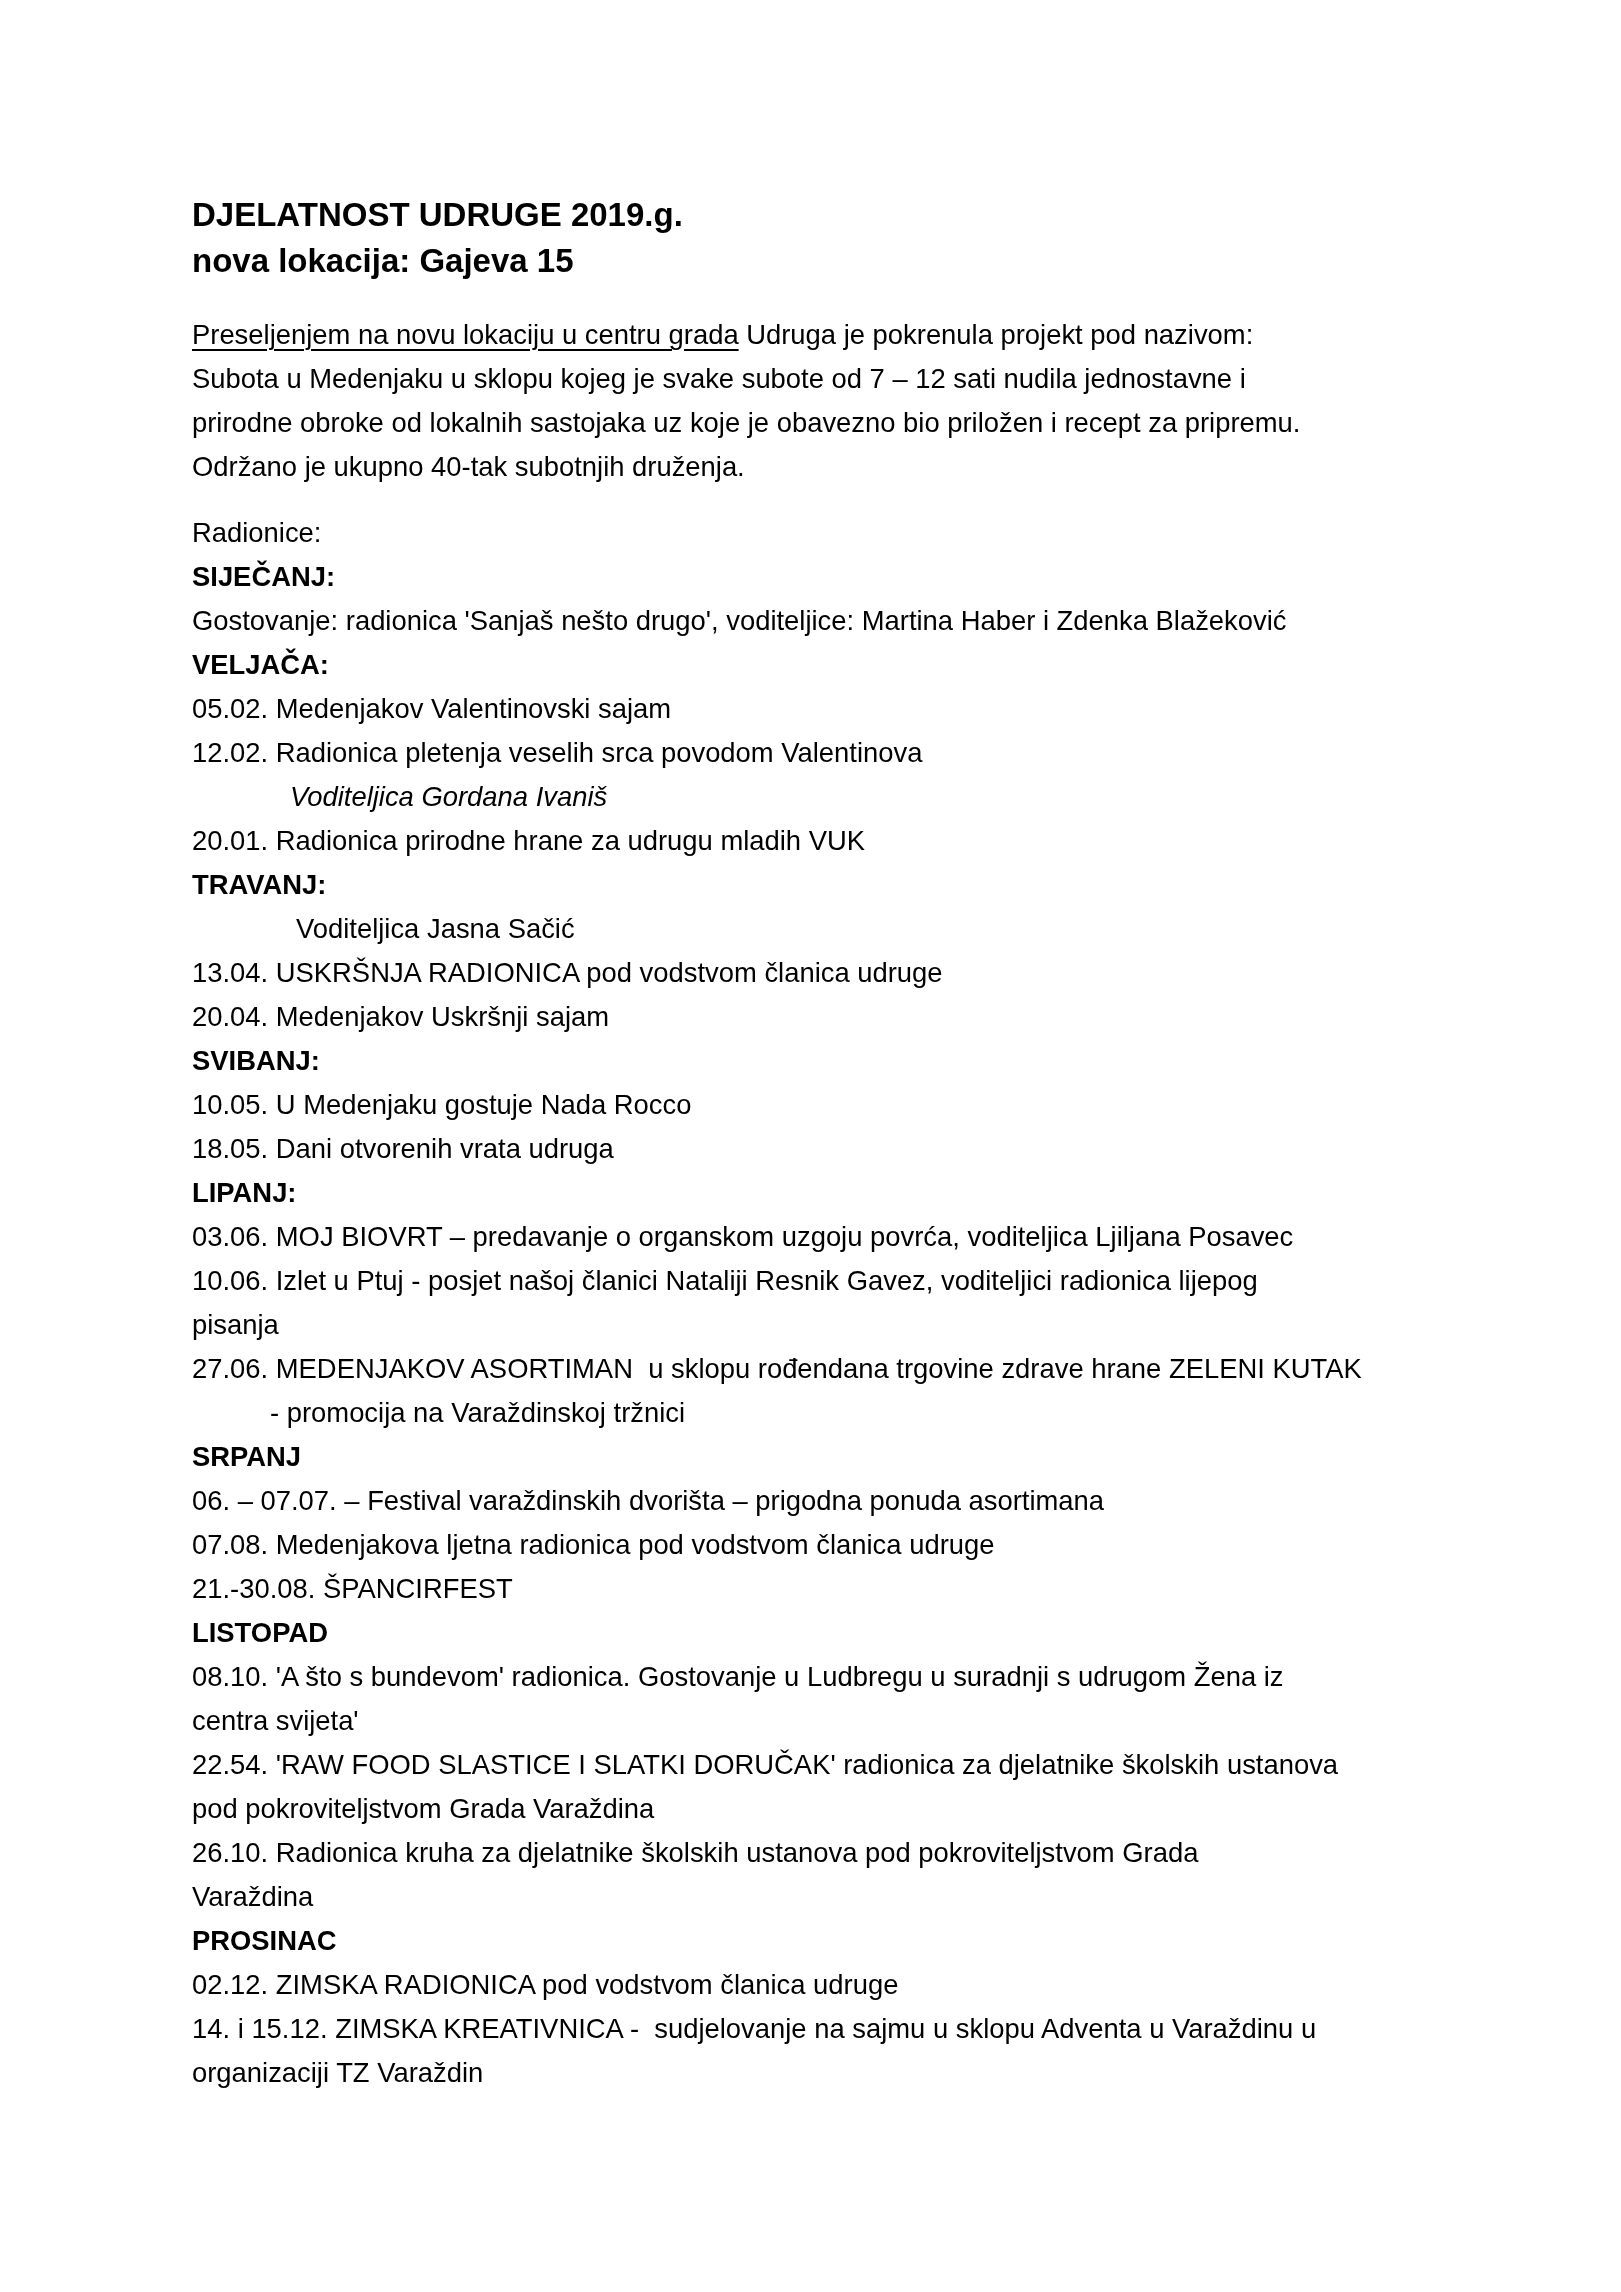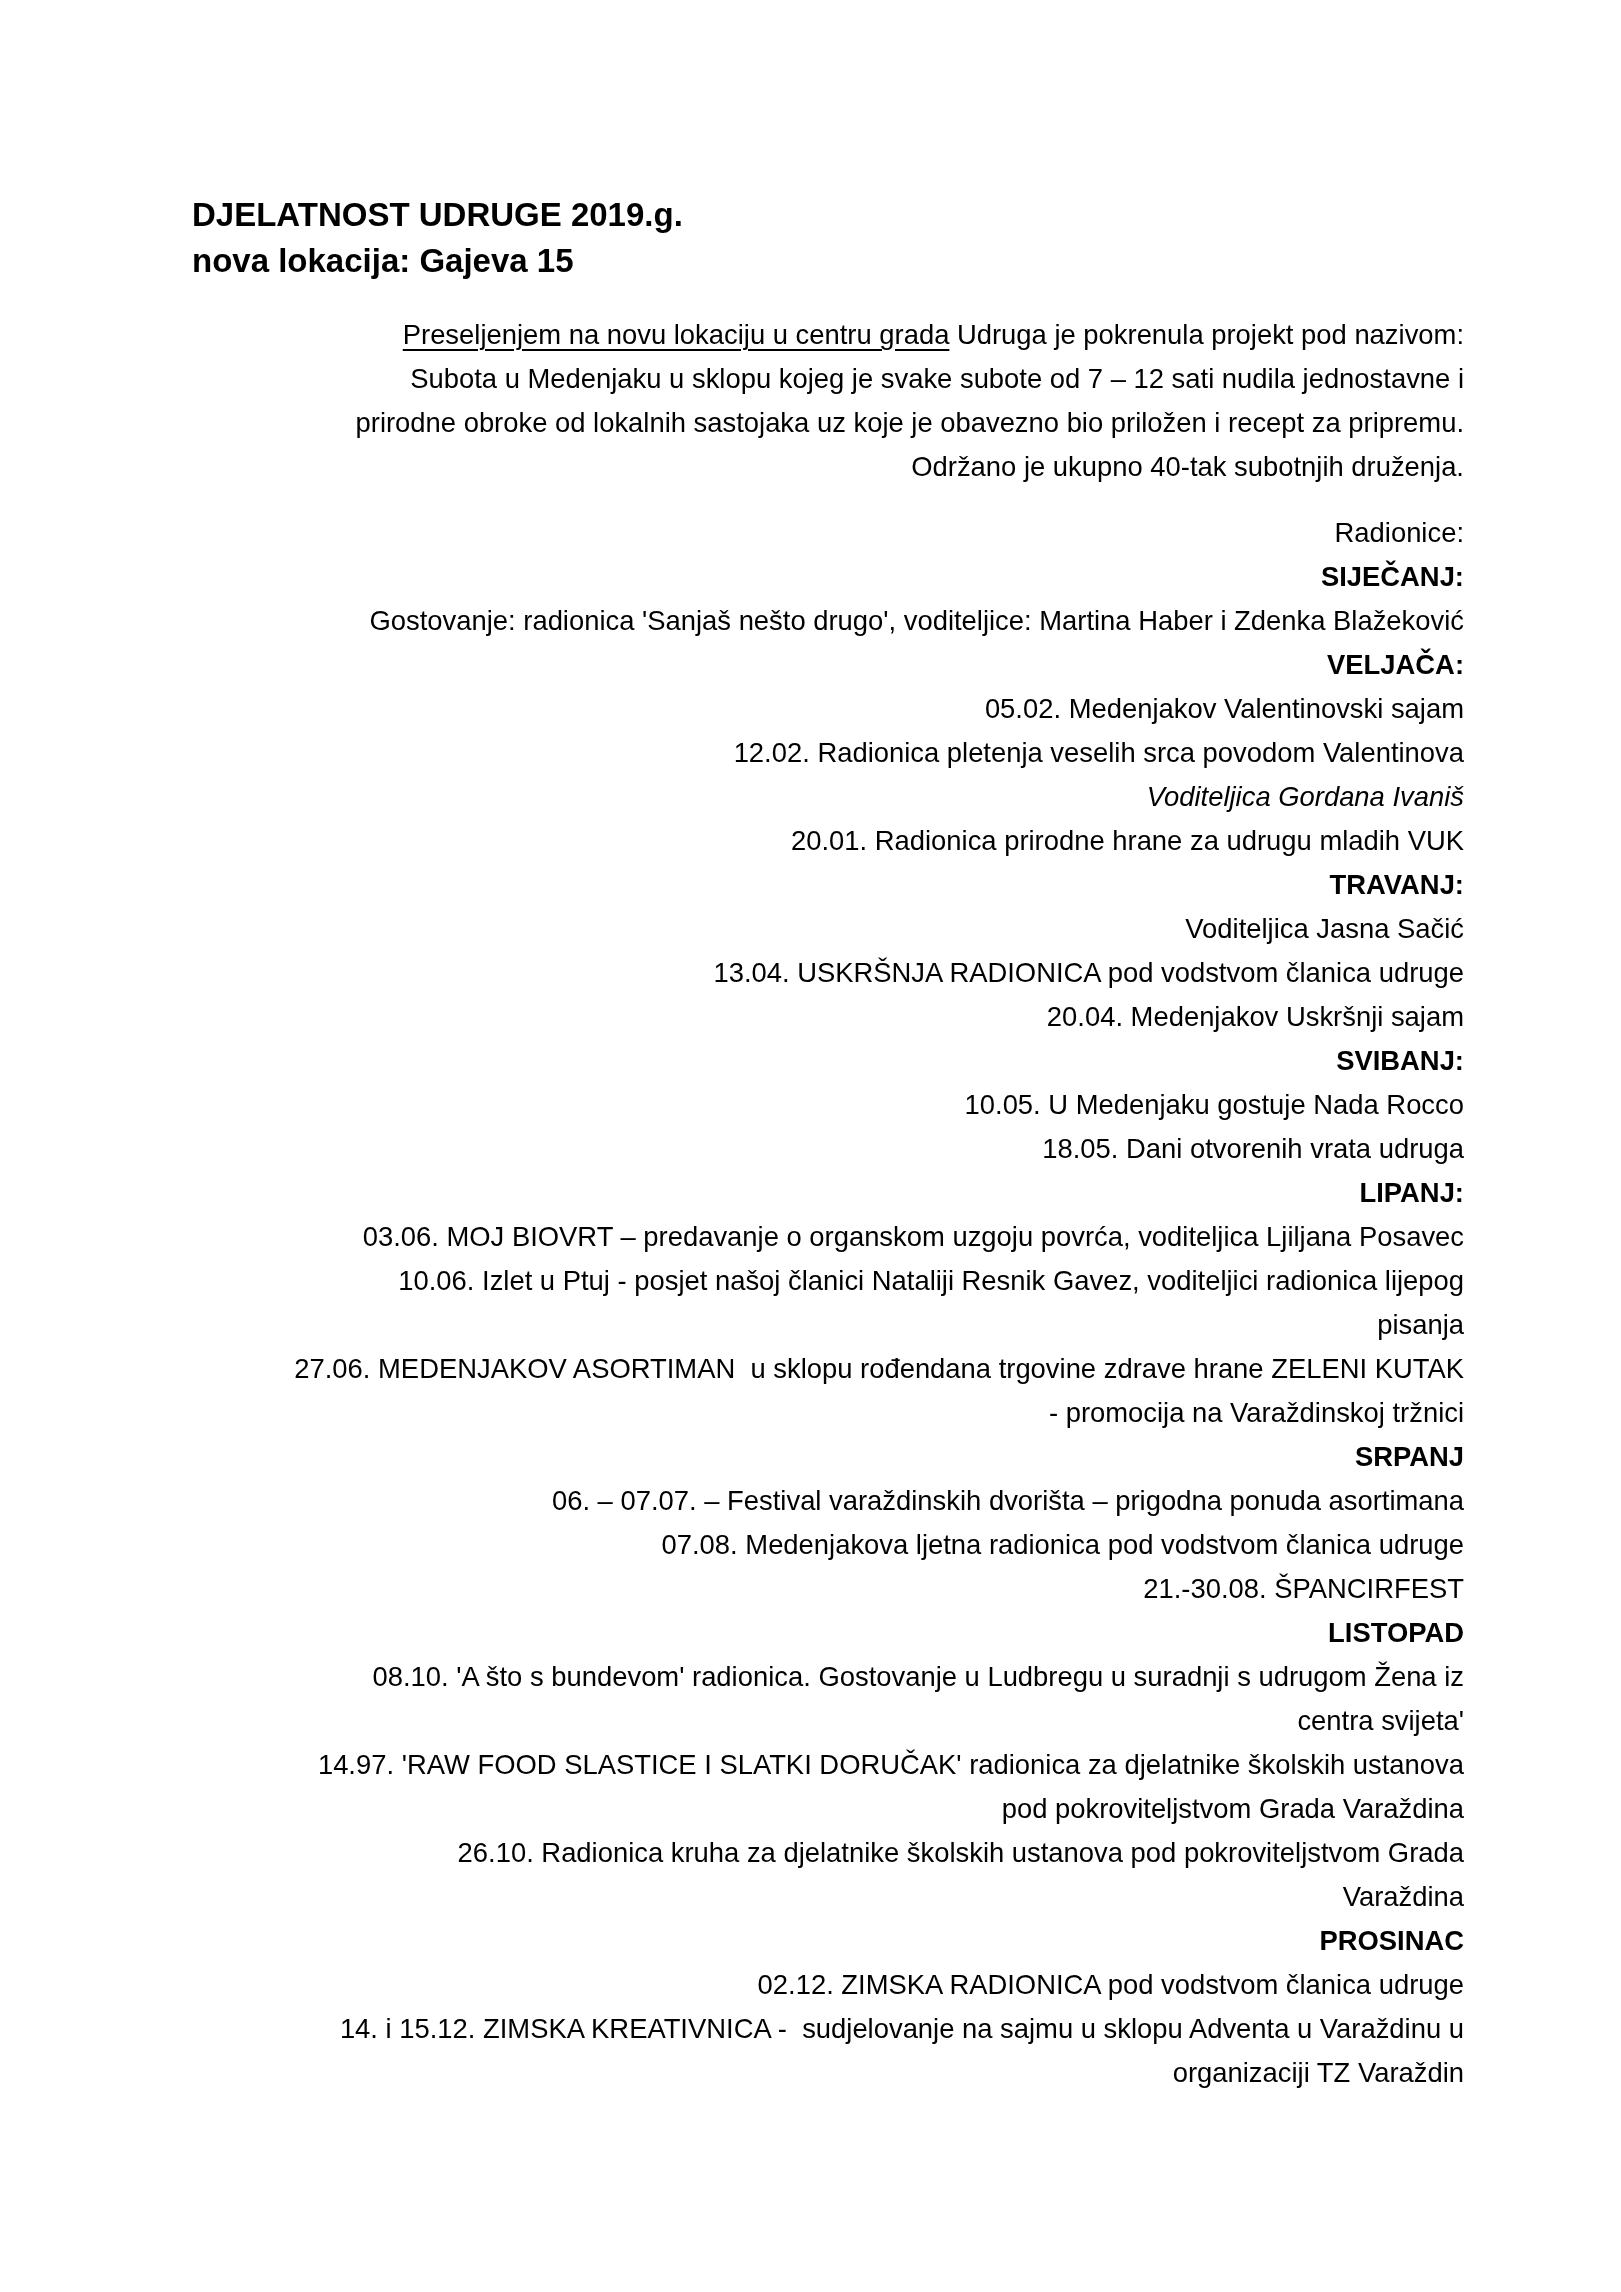--- a/index.html
+++ b/index.html
@@ -29,21 +29,20 @@
   }
   .intro-block {
     margin: 0 0 21.6px 0;
   }
   .line {
     font-size: 27.4px;
     font-weight: normal;
     line-height: 44px;
     white-space: pre;
     margin: 0;
-    text-align: right;
   }
   .line.bold {
     font-weight: bold;
   }
   .u {
     text-decoration: underline;
     text-decoration-thickness: 2px;
     text-underline-offset: 4.9px;
   }
 </style>
@@ -86,21 +85,21 @@
       <p class="line">pisanja</p>
       <p class="line">27.06. MEDENJAKOV ASORTIMAN  u sklopu rođendana trgovine zdrave hrane ZELENI KUTAK</p>
       <p class="line" style="padding-left: 78px;">- promocija na Varaždinskoj tržnici</p>
       <p class="line bold">SRPANJ</p>
       <p class="line">06. – 07.07. – Festival varaždinskih dvorišta – prigodna ponuda asortimana</p>
       <p class="line">07.08. Medenjakova ljetna radionica pod vodstvom članica udruge</p>
       <p class="line">21.-30.08. ŠPANCIRFEST</p>
       <p class="line bold">LISTOPAD</p>
       <p class="line">08.10. 'A što s bundevom' radionica. Gostovanje u Ludbregu u suradnji s udrugom Žena iz</p>
       <p class="line">centra svijeta'</p>
-      <p class="line">14.97. 'RAW FOOD SLASTICE I SLATKI DORUČAK' radionica za djelatnike školskih ustanova</p>
+      <p class="line">22.54. 'RAW FOOD SLASTICE I SLATKI DORUČAK' radionica za djelatnike školskih ustanova</p>
       <p class="line">pod pokroviteljstvom Grada Varaždina</p>
       <p class="line">26.10. Radionica kruha za djelatnike školskih ustanova pod pokroviteljstvom Grada</p>
       <p class="line">Varaždina</p>
       <p class="line bold">PROSINAC</p>
       <p class="line">02.12. ZIMSKA RADIONICA pod vodstvom članica udruge</p>
       <p class="line">14. i 15.12. ZIMSKA KREATIVNICA -  sudjelovanje na sajmu u sklopu Adventa u Varaždinu u</p>
       <p class="line">organizaciji TZ Varaždin</p>
     </div>
 
 </div>

